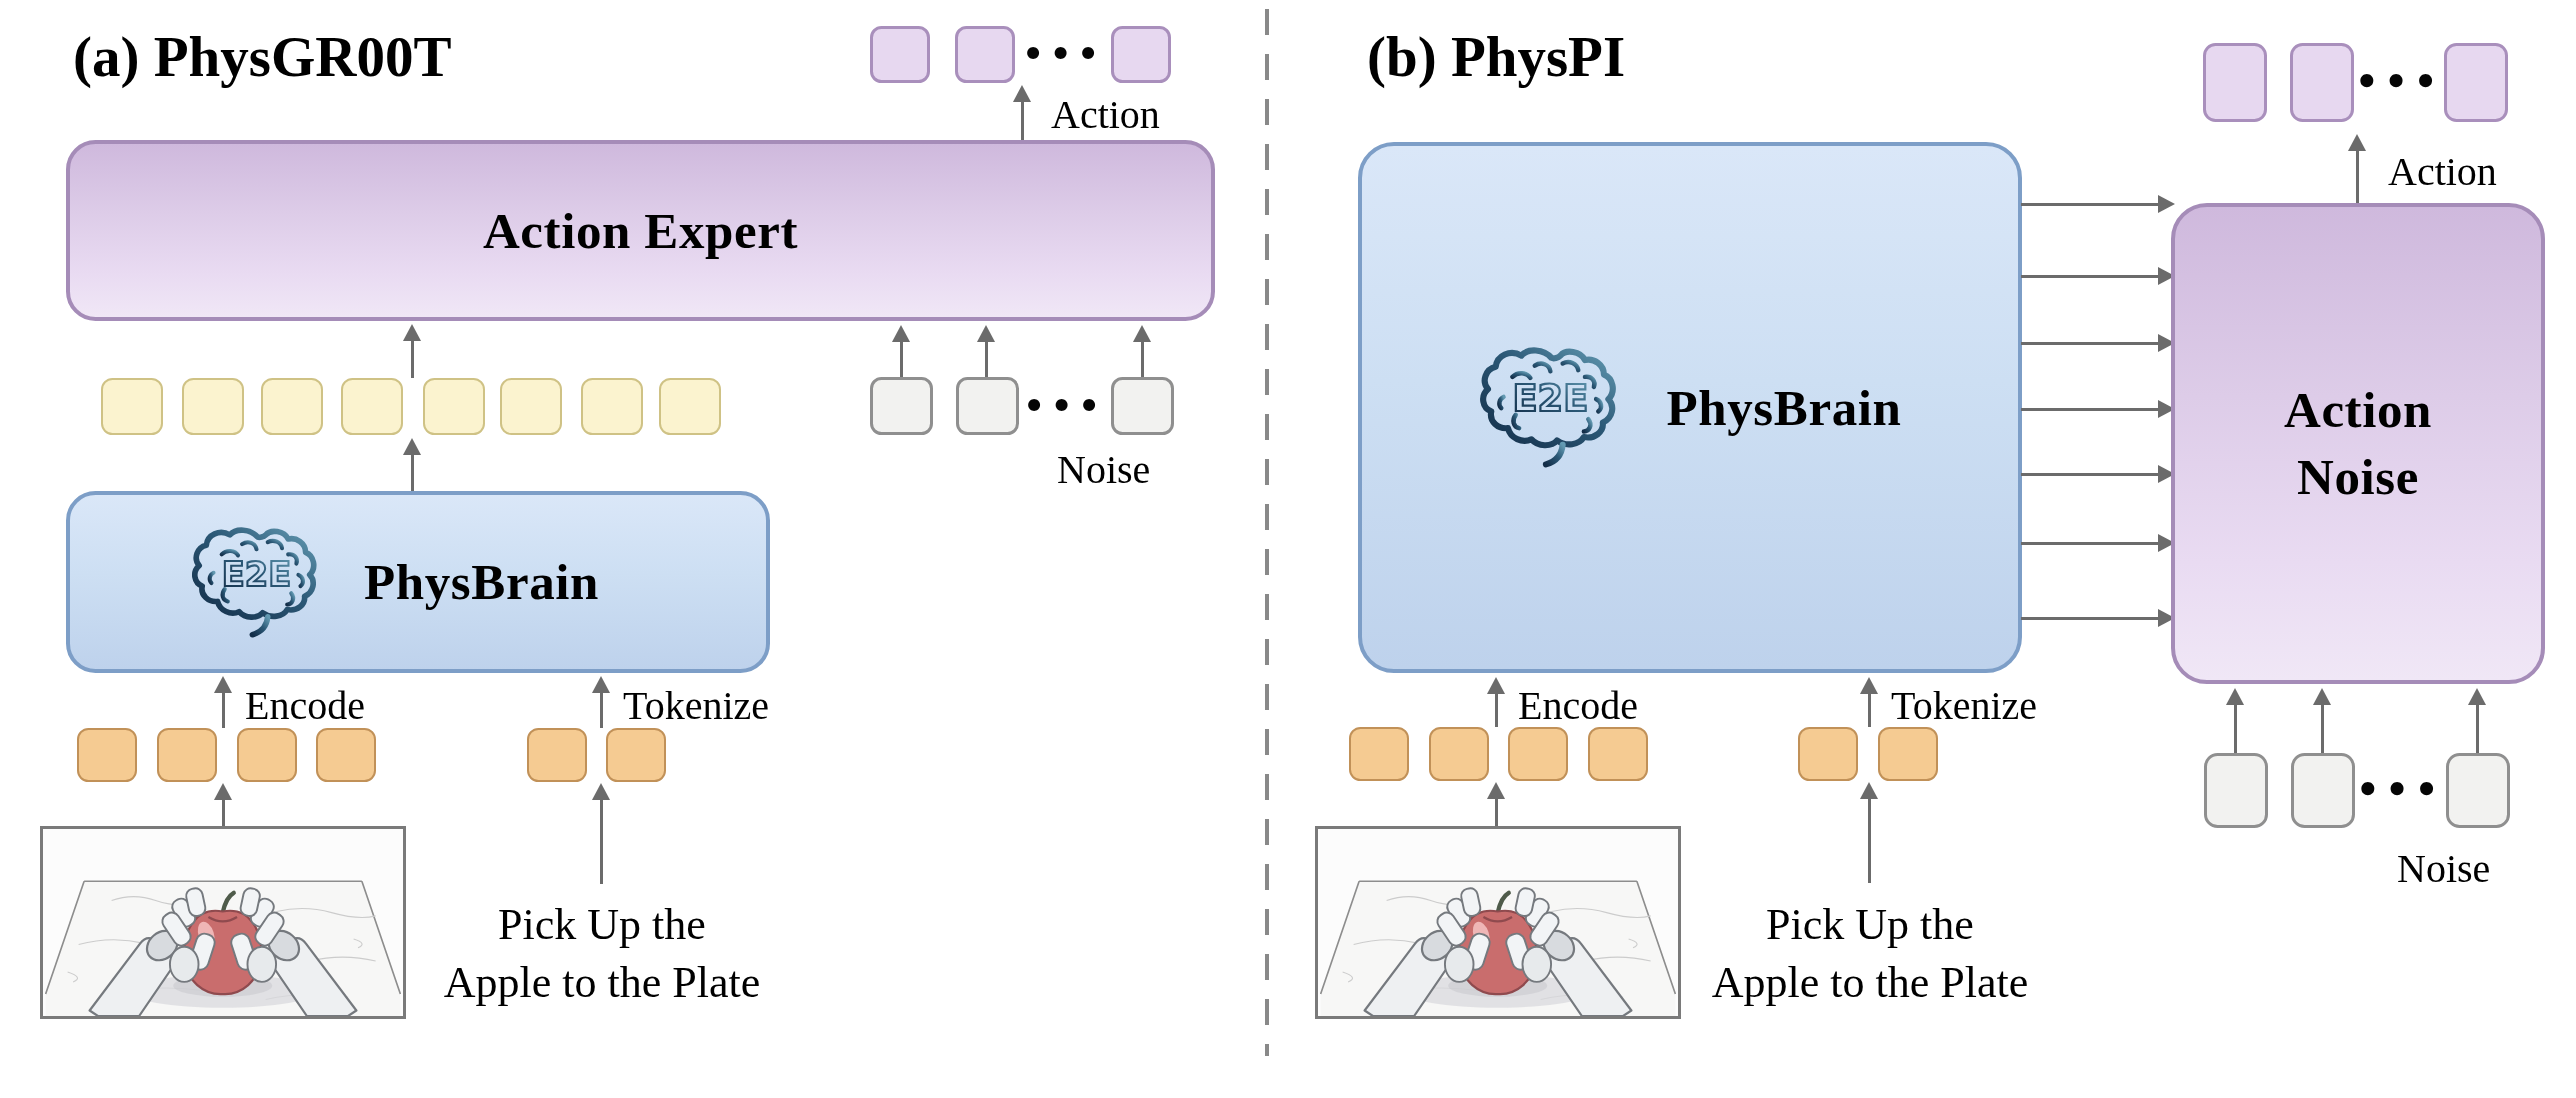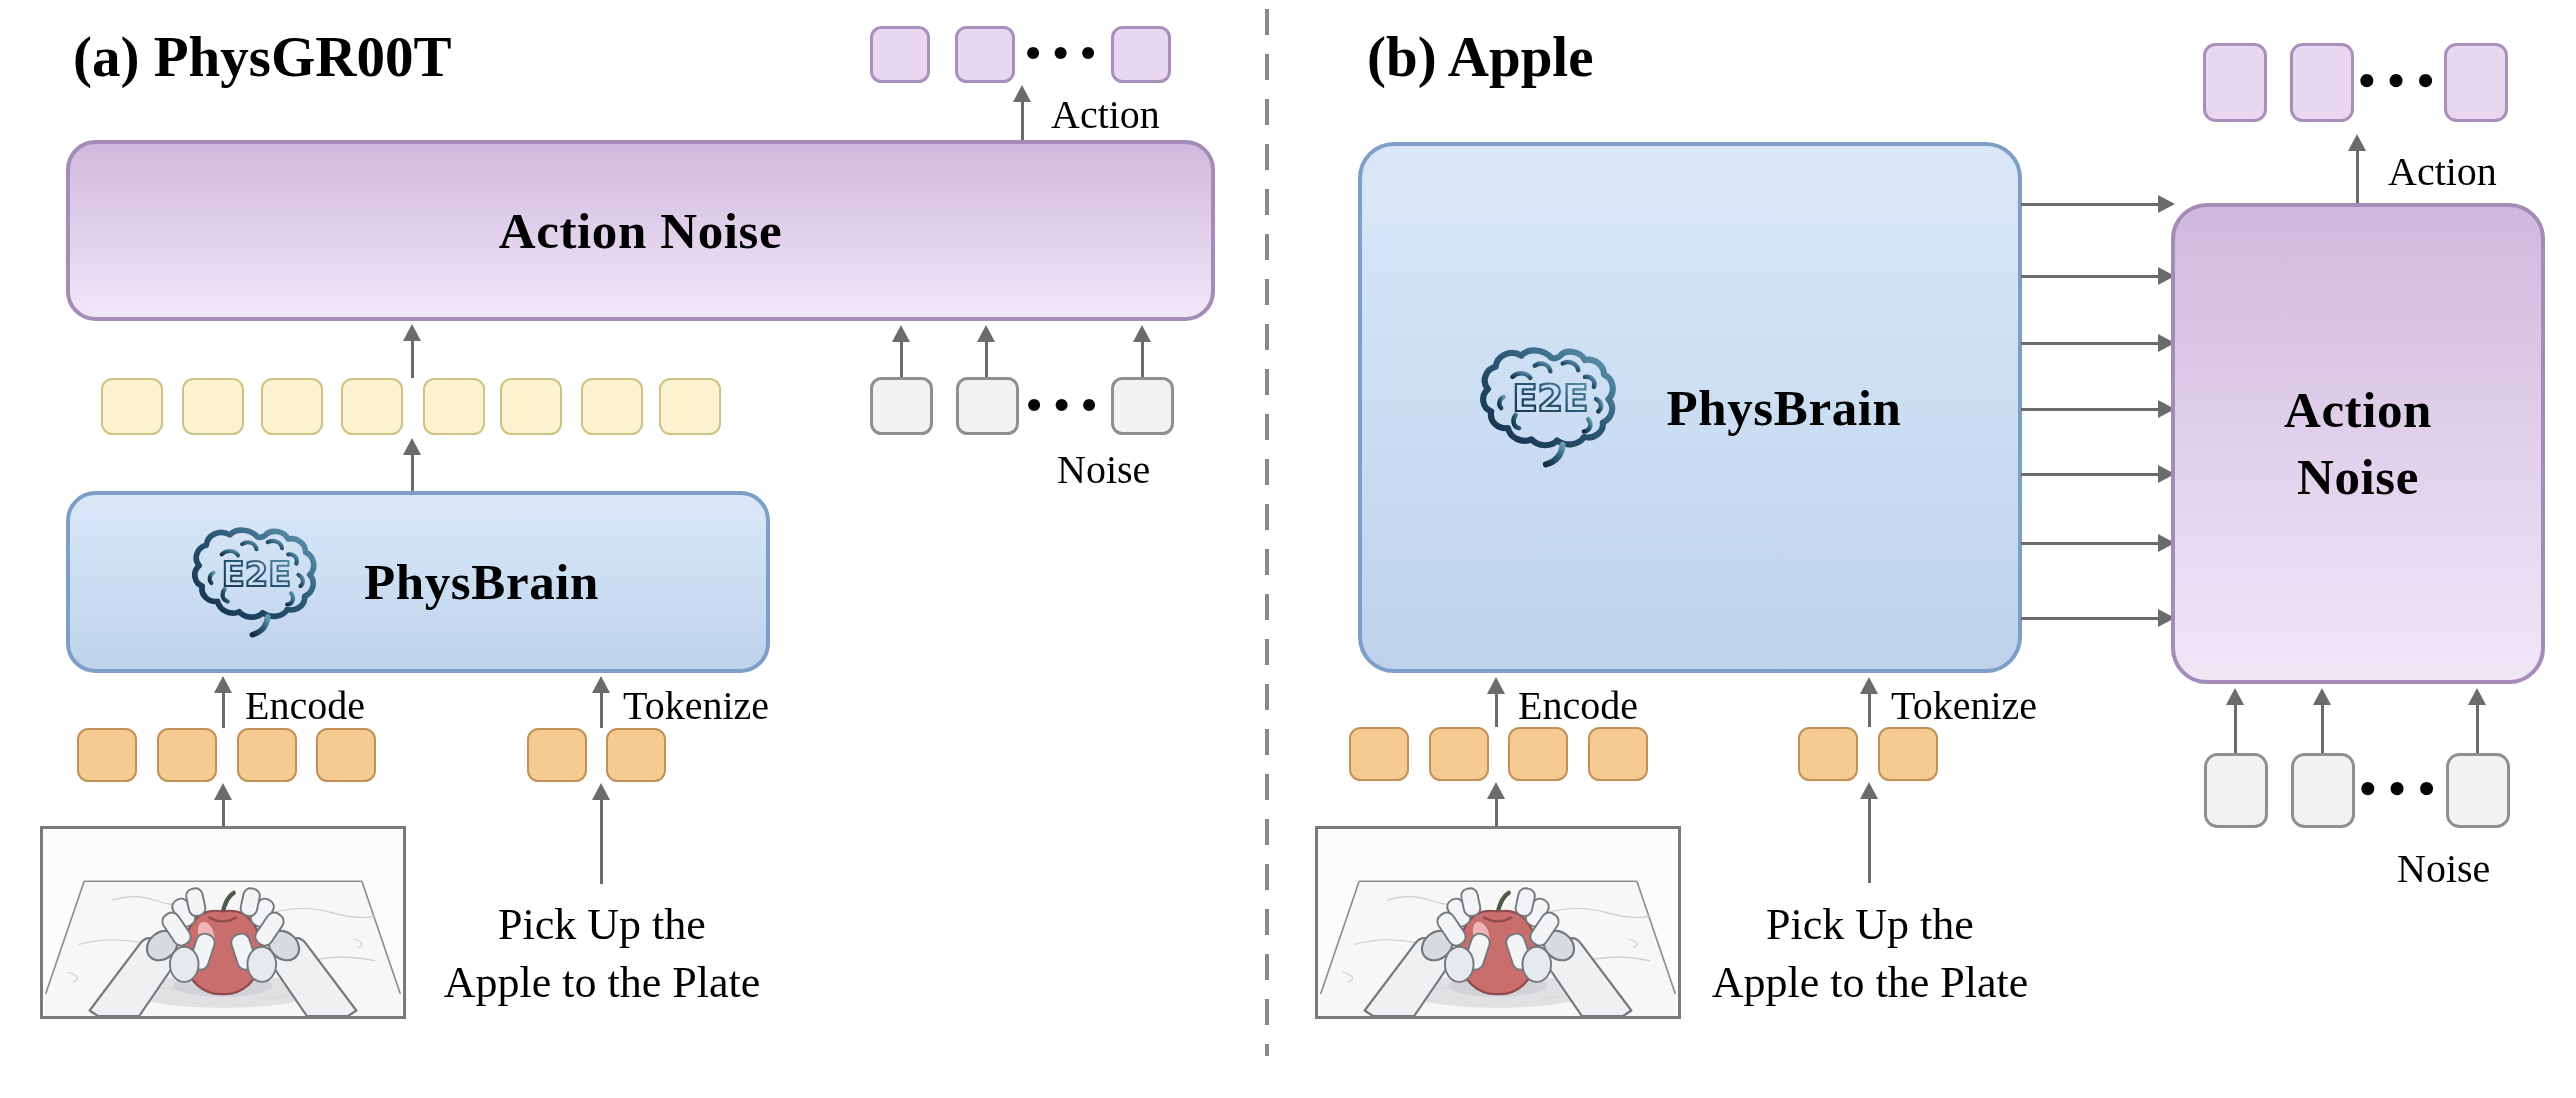--- a/index.html
+++ b/index.html
@@ -72,21 +72,21 @@
   <div class="dots" style="left:1021px; top:25.5px; width:85px; height:57px;">•••</div>
   <div class="tok purple" style="left:1111px; top:25.5px;"></div>
 
   <div class="va" style="left:1021px; top:85px; height:55px;">
     <div class="tip"></div>
       <div class="shaft"></div>
   </div>
   <div class="small-label" style="left:1051px; top:95px;">Action</div>
 
   <div class="bigbox purple-box" style="left:66px; top:140px; width:1149px; height:181px;">
-    <div class="boxlabel">Action Noise</div>
+    <div class="boxlabel">Action Expert</div>
   </div>
 
   <div class="tok yellow" style="left:101px;  top:378px;"></div>
   <div class="tok yellow" style="left:182px;  top:378px;"></div>
   <div class="tok yellow" style="left:261px;  top:378px;"></div>
   <div class="tok yellow" style="left:341px;  top:378px;"></div>
   <div class="tok yellow" style="left:423px;  top:378px;"></div>
   <div class="tok yellow" style="left:500px;  top:378px;"></div>
   <div class="tok yellow" style="left:581px; top:378px;"></div>
   <div class="tok yellow" style="left:659px; top:378px;"></div>
@@ -219,21 +219,21 @@
     </svg>
   </div>
 
   <div class="instruction" style="left:409px; top:896px; width:386px;">
     <div>Pick Up the</div>
     <div>Apple to the Plate</div>
   </div>
 
   <div class="divider"></div>
 
-  <div class="title" style="left:1367px; top:27px;">(b) Apple</div>
+  <div class="title" style="left:1367px; top:27px;">(b) PhysPI</div>
 
   <div class="tok purpleB" style="left:2203px; top:43px;"></div>
   <div class="tok purpleB" style="left:2290px; top:43px;"></div>
   <div class="dots" style="left:2356px; top:43px; width:86px; height:79px; font-size:37px;">•••</div>
   <div class="tok purpleB" style="left:2444px; top:43px;"></div>
 
   <div class="va" style="left:2356px; top:134px; height:69px;">
     <div class="tip"></div>
       <div class="shaft"></div>
   </div>

